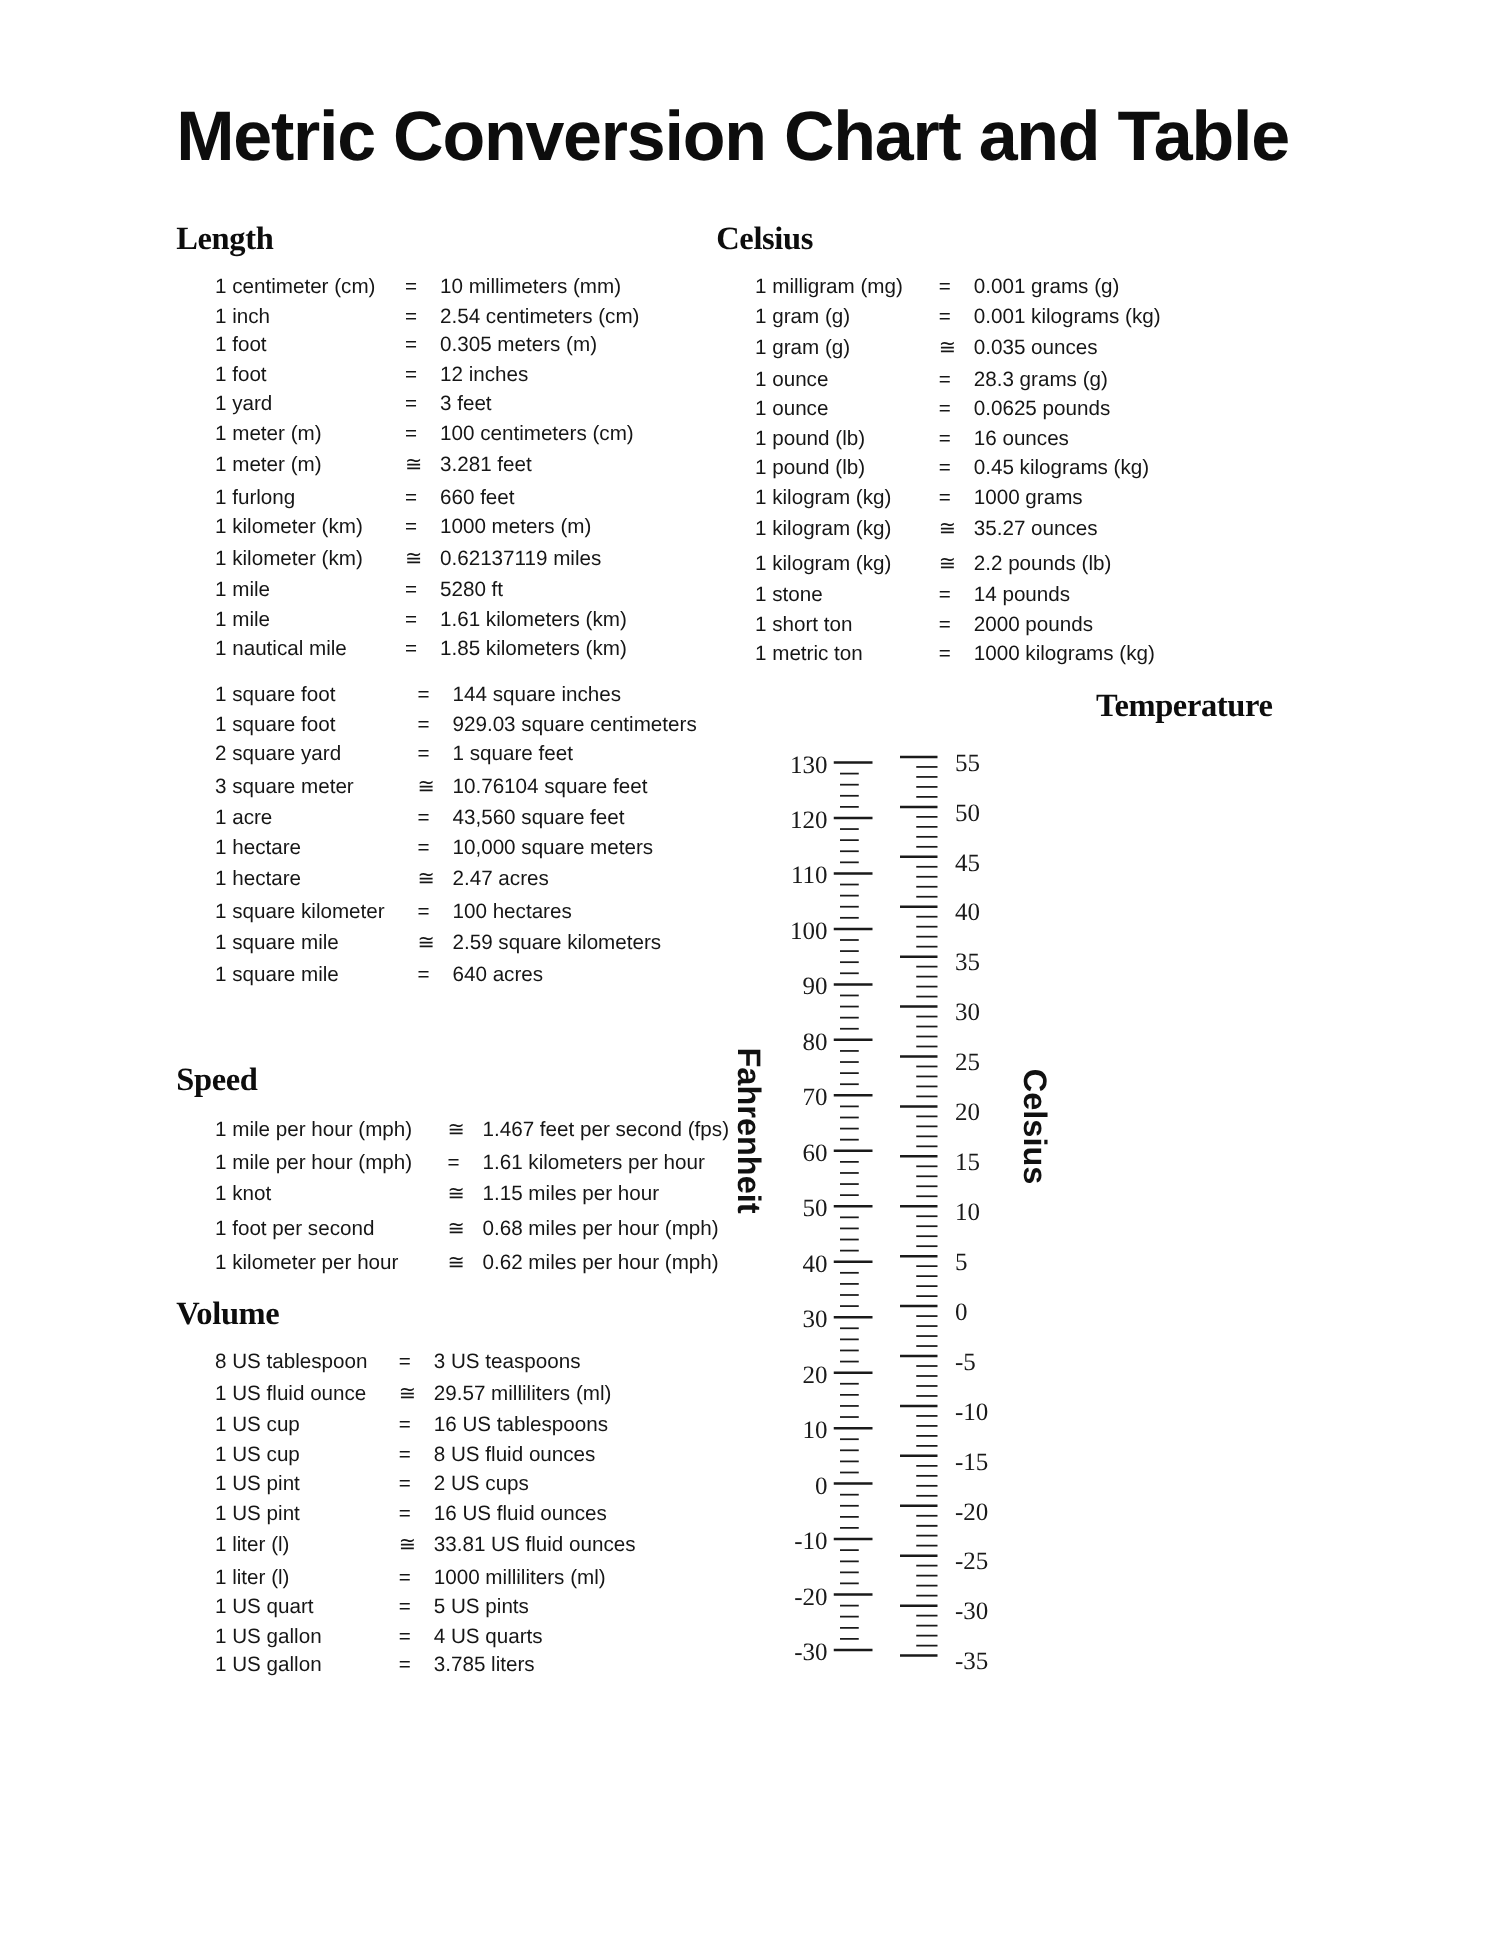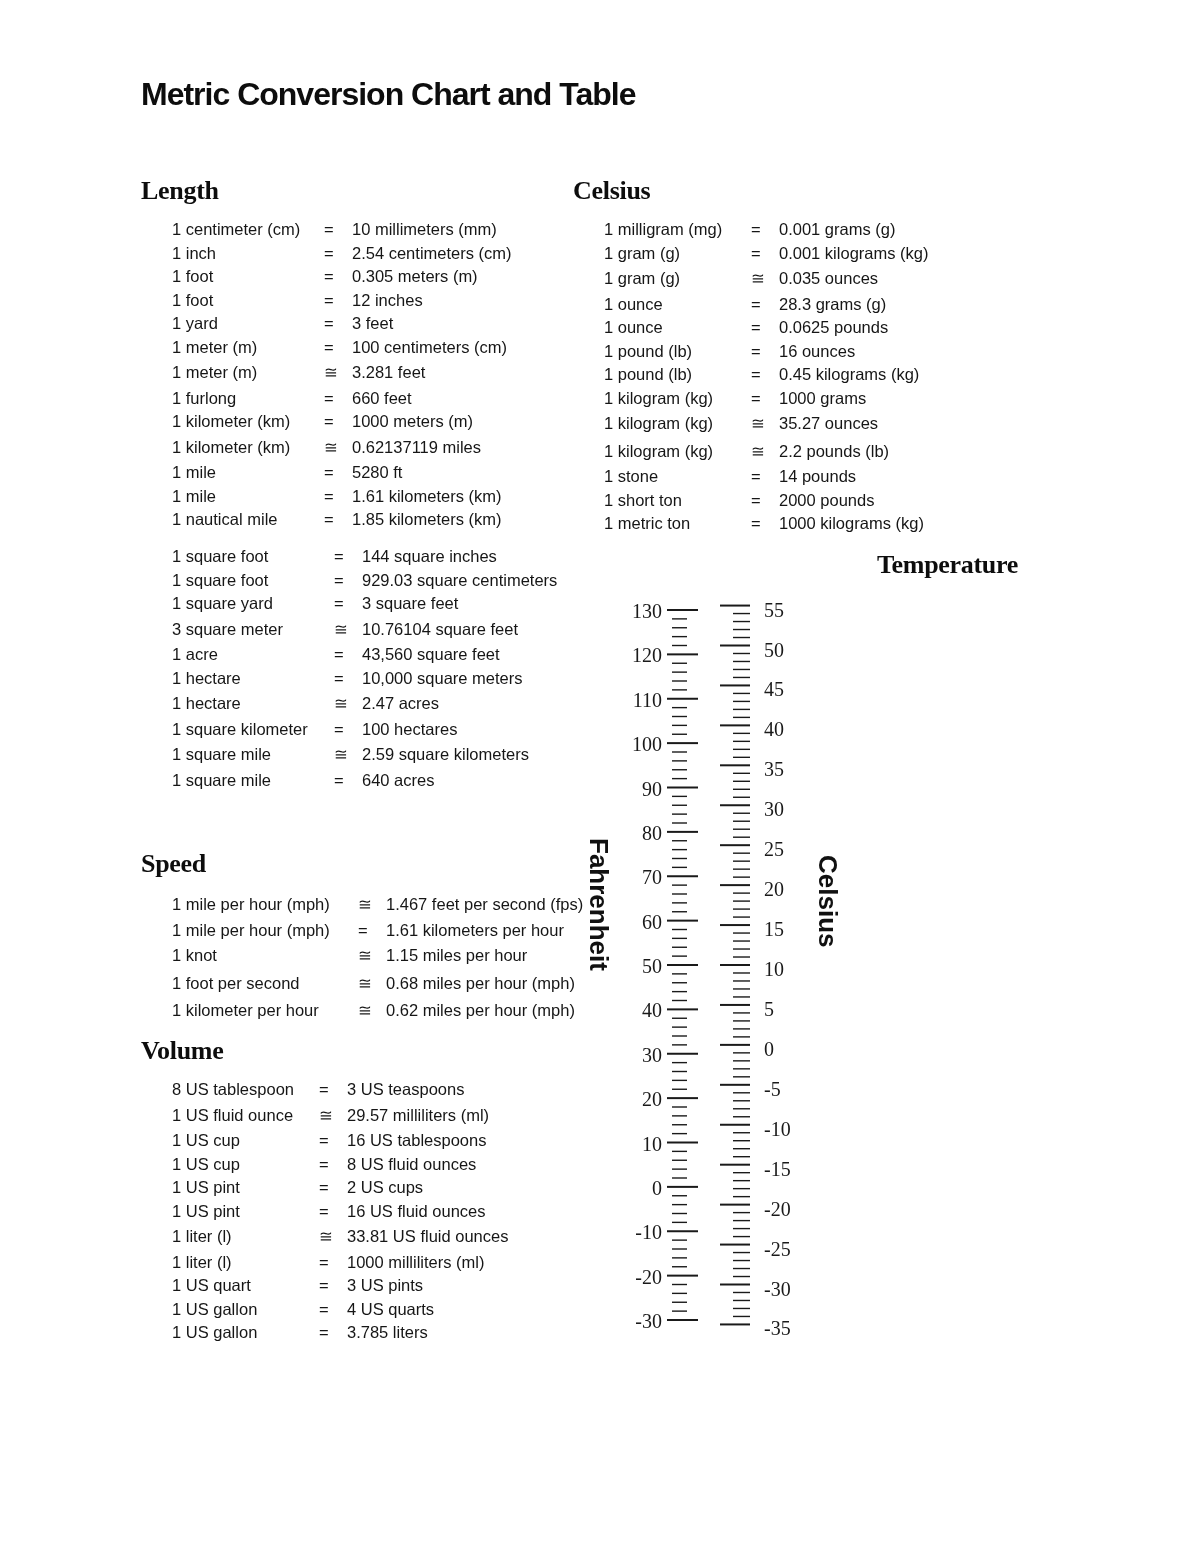--- a/index.html
+++ b/index.html
@@ -3,21 +3,21 @@
 <meta charset="utf-8">
 <style>
   html,body { margin:0; padding:0; background:#ffffff; }
   .page {
     position:relative; width:1199px; height:1552px; background:#ffffff;
     font-family:"Liberation Sans", sans-serif; color:#111;
     overflow:hidden;
   }
   .page-title {
     position:absolute; left:141px; top:76px;
-    font-size:32px; font-weight:bold; letter-spacing:-1px; color:#0d0d0d;
+    font-size:56px; font-weight:bold; letter-spacing:-1px; color:#0d0d0d;
     white-space:nowrap;
   }
   .section { position:absolute; }
   .section h2 {
     font-size:26px; font-weight:bold; margin:0 0 12px 0; color:#0d0d0d;
     letter-spacing:-0.3px;
     font-family:Liberation Serif, serif;
   }
   #sec-length  { left:141px; top:176px;  width:445px; }
   #sec-area    { left:141px; top:545px;  width:445px; }
@@ -201,23 +201,23 @@
           <span class="c-from">1 square foot</span>
           <span class="c-rel">=</span>
           <span class="c-to">144 square inches</span>
         </div>
         <div class="conv-row">
           <span class="c-from">1 square foot</span>
           <span class="c-rel">=</span>
           <span class="c-to">929.03 square centimeters</span>
         </div>
         <div class="conv-row">
-          <span class="c-from">1 square yard</span>
-          <span class="c-rel">=</span>
-          <span class="c-to">3 square feet</span>
+          <span class="c-from">2 square yard</span>
+          <span class="c-rel">=</span>
+          <span class="c-to">1 square feet</span>
         </div>
         <div class="conv-row approx">
           <span class="c-from">3 square meter</span>
           <span class="c-rel">≅</span>
           <span class="c-to">10.76104 square feet</span>
         </div>
         <div class="conv-row">
           <span class="c-from">1 acre</span>
           <span class="c-rel">=</span>
           <span class="c-to">43,560 square feet</span>
@@ -324,21 +324,21 @@
           <span class="c-to">33.81 US fluid ounces</span>
         </div>
         <div class="conv-row">
           <span class="c-from">1 liter (l)</span>
           <span class="c-rel">=</span>
           <span class="c-to">1000 milliliters (ml)</span>
         </div>
         <div class="conv-row">
           <span class="c-from">1 US quart</span>
           <span class="c-rel">=</span>
-          <span class="c-to">3 US pints</span>
+          <span class="c-to">5 US pints</span>
         </div>
         <div class="conv-row">
           <span class="c-from">1 US gallon</span>
           <span class="c-rel">=</span>
           <span class="c-to">4 US quarts</span>
         </div>
         <div class="conv-row">
           <span class="c-from">1 US gallon</span>
           <span class="c-rel">=</span>
           <span class="c-to">3.785 liters</span>

